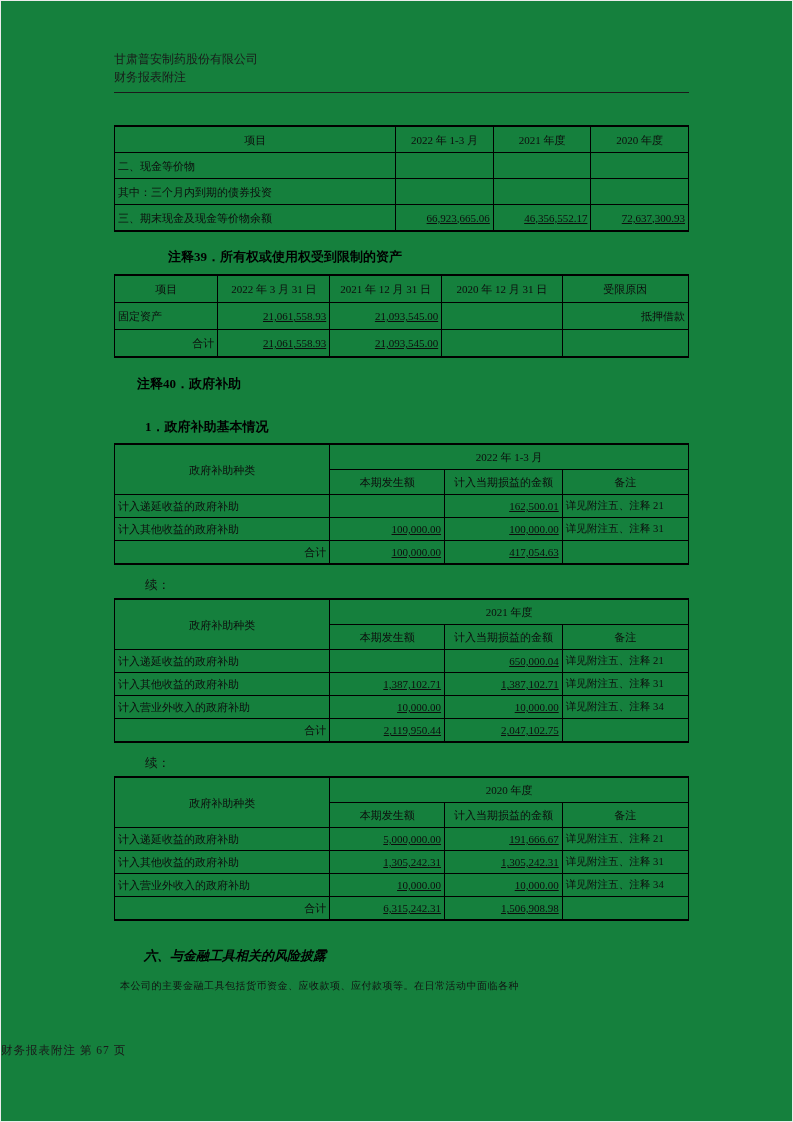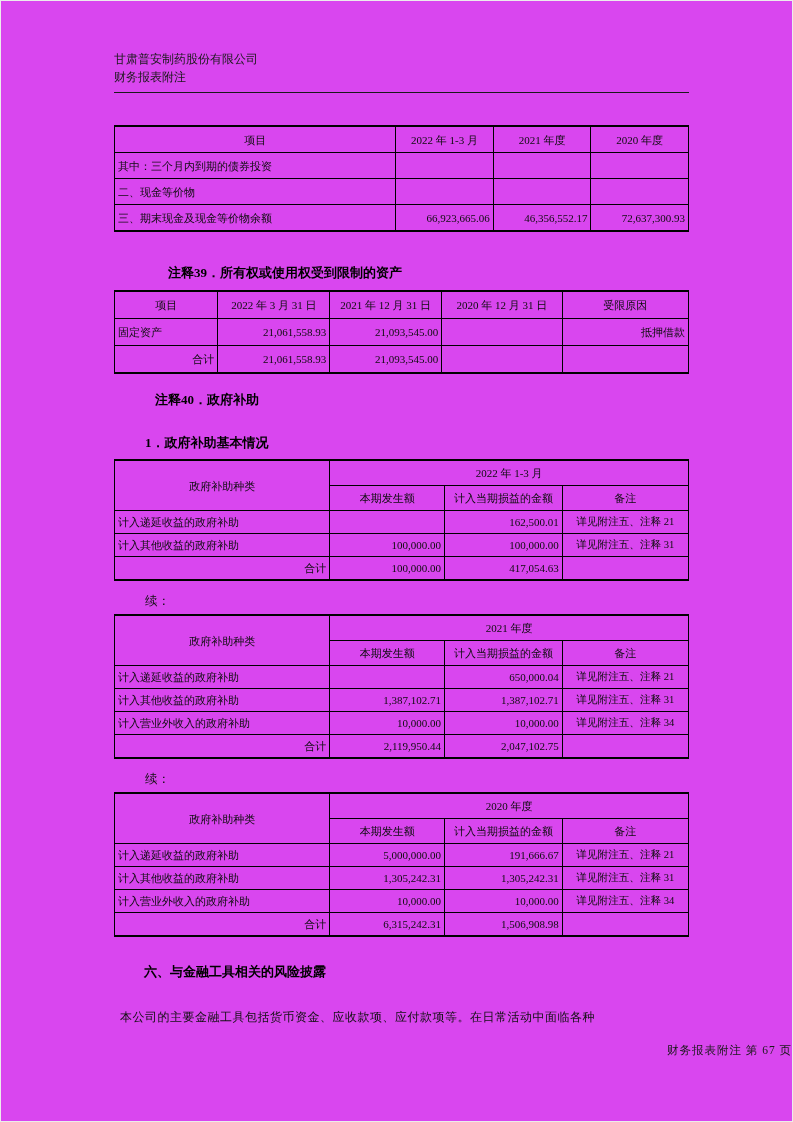--- a/index.html
+++ b/index.html
@@ -1,19 +1,19 @@
 <!DOCTYPE html>
 <html><head>
 <meta charset="utf-8">
 <style>
   html,body{margin:0;padding:0;background:#fff;}
   .page{
     position:relative;
     width:793px;height:1122px;
-    background:#d946ef;
+    background:#15803d;
     border:1px solid #ececec;
     box-sizing:border-box;
     font-family:"Liberation Serif","DejaVu Serif",serif;
     color:#111;
     overflow:hidden;
   }
   .content{position:absolute;left:113px;top:50px;width:575px;}
   .doc-header{font-size:12px;line-height:17.5px;color:#1a1a1a;}
   .header-rule{border:none;border-top:1.6px solid #1a1a1a;margin:6px 0 0 0;}
 
@@ -38,36 +38,36 @@
   table.n39{margin-top:9px;}
   table.n39 th,table.n39 td{height:22px;}
   table.sub th{height:20px;}
   table.sub td{height:18px;}
 
   col.cash-c0{width:49%}col.cash-c1{width:17%}col.cash-c2{width:17%}col.cash-c3{width:17%}
   col.n39-c0{width:18%}col.n39-c1{width:19.5%}col.n39-c2{width:19.5%}col.n39-c3{width:21%}col.n39-c4{width:22%}
   col.sub-c0{width:37.5%}col.sub-c1{width:20%}col.sub-c2{width:20.5%}col.sub-c3{width:22%}
 
   .c-label{text-align:left;padding-left:5px;}
-  .c-num{text-align:right;padding-right:3px;font-size:11px;}
+  .c-num{text-align:right;padding-right:3px;font-size:11px;text-decoration:underline;}
   .c-center{text-align:right;}
-  .c-remark{text-align:center;padding-left:4px;font-size:10.6px;white-space:nowrap;}
+  .c-remark{text-align:left;padding-left:4px;font-size:10.6px;white-space:nowrap;}
 
   .note-title{font-weight:bold;font-size:13px;line-height:17px;color:#000;}
-  .t-n39{margin:32px 0 0 54px;}
-  .t-n40{margin:17px 0 0 41px;}
+  .t-n39{margin:16px 0 0 54px;}
+  .t-n40{margin:17px 0 0 23px;}
   .t-sub{margin:26px 0 0 31px;}
-  .t-sec6{margin:26px 0 0 30px;}
+  .t-sec6{margin:26px 0 0 30px;font-style:italic;}
   .sub0{margin-top:8px;}
   .continue-label{margin:12px 0 0 31px;font-size:12.5px;line-height:16px;}
   .cont-tbl{margin-top:5px;}
-  .paragraph{margin:28px 0 0 6px;font-size:12px;line-height:18px;letter-spacing:0.5px;}
+  .paragraph{margin:13px 0 0 6px;font-size:10px;line-height:18px;letter-spacing:0.5px;}
   .page-footer{
     position:absolute;left:0;top:1042px;width:100%;
-    text-align:right;font-size:11.5px;color:#1a1a1a;letter-spacing:1px;
+    text-align:left;font-size:11.5px;color:#1a1a1a;letter-spacing:1px;
   }
 </style>
 </head>
 <body>
 
 <div class="page">
   <div class="content">
 
     <div class="doc-header">
       <div>甘肃普安制药股份有限公司</div>
@@ -85,27 +85,27 @@
       <thead>
         <tr>
           <th>项目</th>
           <th>2022 年 1-3 月</th>
           <th>2021 年度</th>
           <th>2020 年度</th>
         </tr>
       </thead>
       <tbody id="cash-body">
           <tr>
+            <td class="c-label">二、现金等价物</td>
+            <td class="c-num"></td>
+            <td class="c-num"></td>
+            <td class="c-num"></td>
+          </tr>
+          <tr>
             <td class="c-label">其中：三个月内到期的债券投资</td>
-            <td class="c-num"></td>
-            <td class="c-num"></td>
-            <td class="c-num"></td>
-          </tr>
-          <tr>
-            <td class="c-label">二、现金等价物</td>
             <td class="c-num"></td>
             <td class="c-num"></td>
             <td class="c-num"></td>
           </tr>
           <tr>
             <td class="c-label">三、期末现金及现金等价物余额</td>
             <td class="c-num">66,923,665.06</td>
             <td class="c-num">46,356,552.17</td>
             <td class="c-num">72,637,300.93</td>
           </tr>

